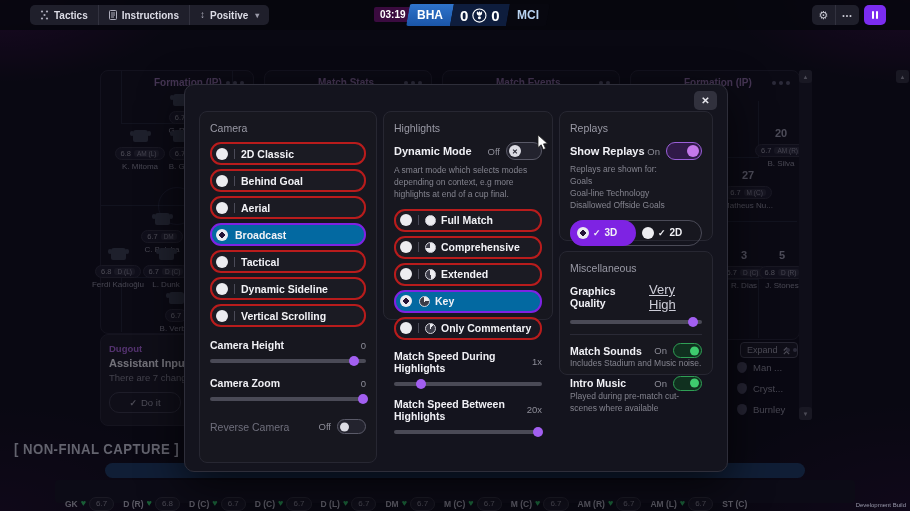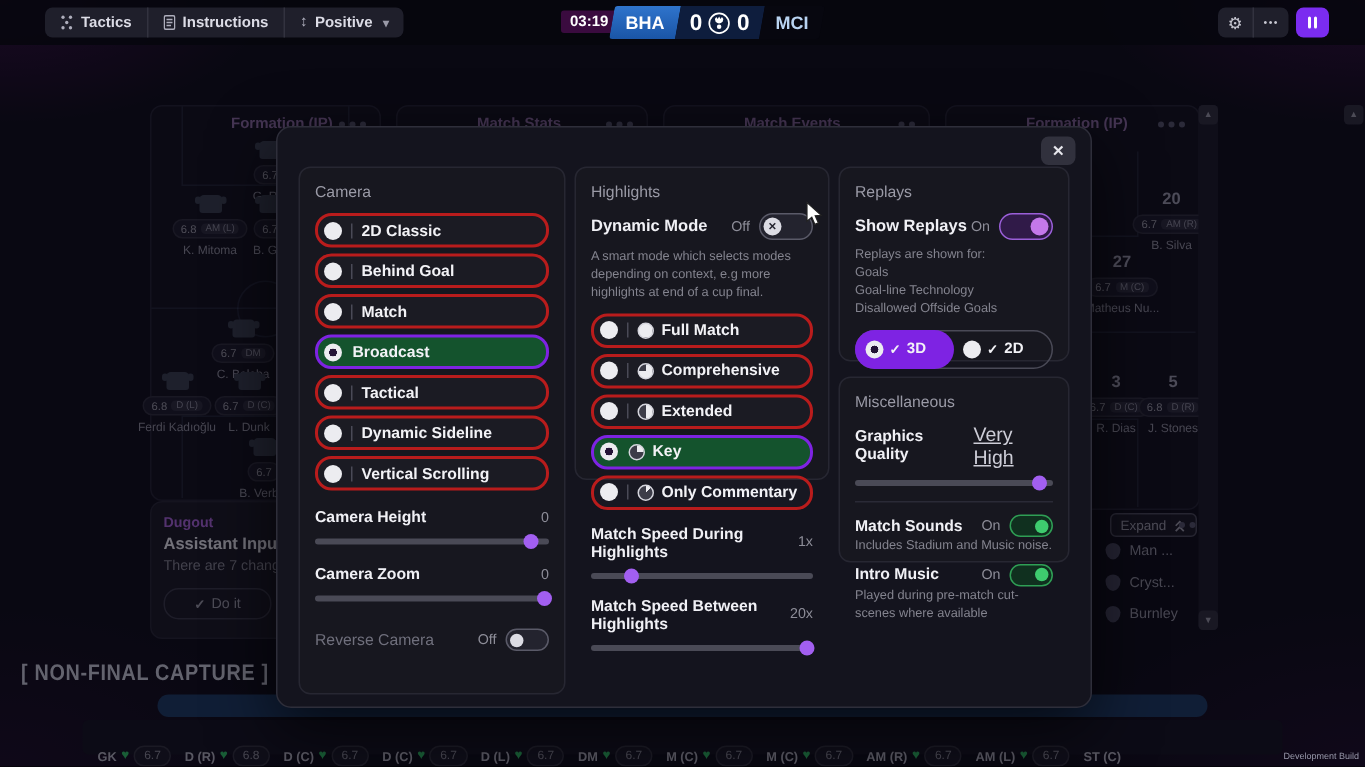--- a/index.html
+++ b/index.html
@@ -81,21 +81,21 @@
   .col-box{position:absolute;background:#17171f;border:1px solid #272732;border-radius:8px;padding:10px;box-sizing:border-box;}
   .box-cam{left:14px;top:26px;width:178px;height:352px;}
   .box-hl{left:198px;top:26px;width:170px;height:209px;}
   .box-rp{left:374px;top:26px;width:154px;height:130px;}
   .box-misc{left:374px;top:166px;width:154px;height:124px;}
   .sec-title{font-size:10.5px;color:#9a9aa6;margin-bottom:8px;}
   .opt{height:19px;border:2px solid #b91c1c;border-radius:11px;display:flex;align-items:center;padding:0 4px 0 4px;margin-bottom:4px;background:rgba(255,255,255,.02);}
   .opt .radio{width:12px;height:12px;border-radius:50%;background:#ececf0;flex:none;}
   .opt .sep{width:1px;height:10px;background:#4a4a57;margin:0 6px;flex:none;}
   .opt .lbl{font-size:10.5px;font-weight:700;color:#f2f2f6;white-space:nowrap;}
-  .opt.selected{background:#14532d;border-color:#7e23e3;}
+  .opt.selected{background:#0369a1;border-color:#7e23e3;}
   .opt.selected .radio{background:radial-gradient(circle at 50% 50%,#241436 0 2.6px,#ececf0 2.7px);}
   .opt.selected .sep{visibility:hidden;margin:0 3px;}
   .pie{width:11px;height:11px;border-radius:50%;margin:0 5px 0 0;flex:none;border:1px solid #d5d5dd;box-sizing:border-box;}
   .pie-100{background:conic-gradient(#ececf0 0 100%);}
   .pie-75{background:conic-gradient(#ececf0 0 75%,#3c3c48 75% 100%);}
   .pie-50{background:conic-gradient(#ececf0 0 50%,#3c3c48 50% 100%);}
   .pie-25{background:conic-gradient(#ececf0 0 25%,#3c3c48 25% 100%);}
   .pie-10{background:conic-gradient(#ececf0 0 12%,#3c3c48 12% 100%);}
   .ctl-row{display:flex;align-items:center;justify-content:space-between;}
   .bold-lbl{font-size:10.5px;font-weight:700;color:#f0f0f5;}
@@ -390,21 +390,21 @@
             <span class="lbl">2D Classic</span>
           </div>
           <div class="opt">
             <span class="radio"></span>
             <span class="sep"></span>
             <span class="lbl">Behind Goal</span>
           </div>
           <div class="opt">
             <span class="radio"></span>
             <span class="sep"></span>
-            <span class="lbl">Match</span>
+            <span class="lbl">Aerial</span>
           </div>
           <div class="opt selected">
             <span class="radio"></span>
             <span class="sep"></span>
             <span class="lbl">Broadcast</span>
           </div>
           <div class="opt">
             <span class="radio"></span>
             <span class="sep"></span>
             <span class="lbl">Tactical</span>

